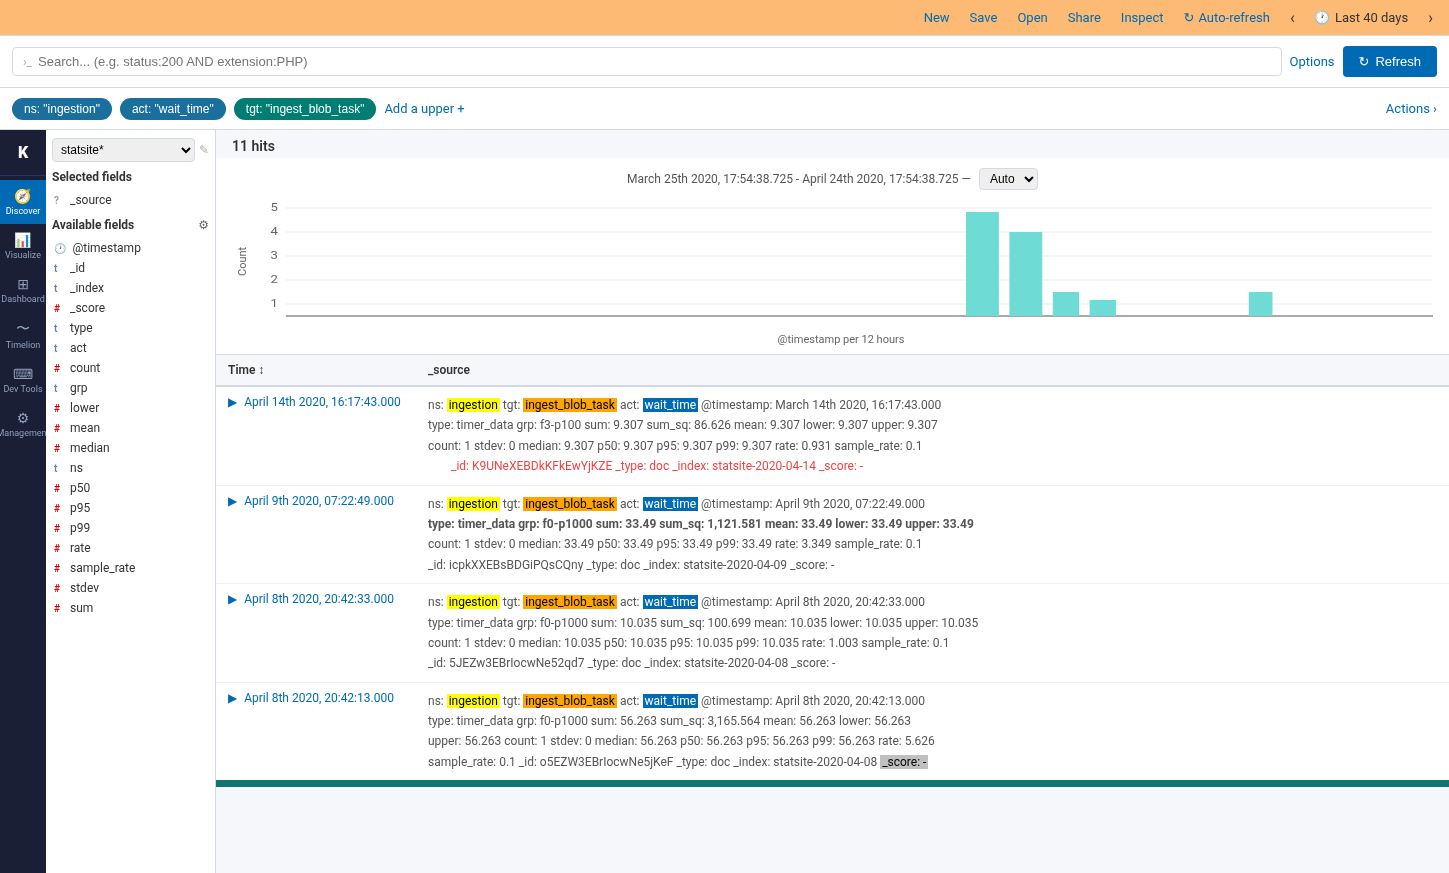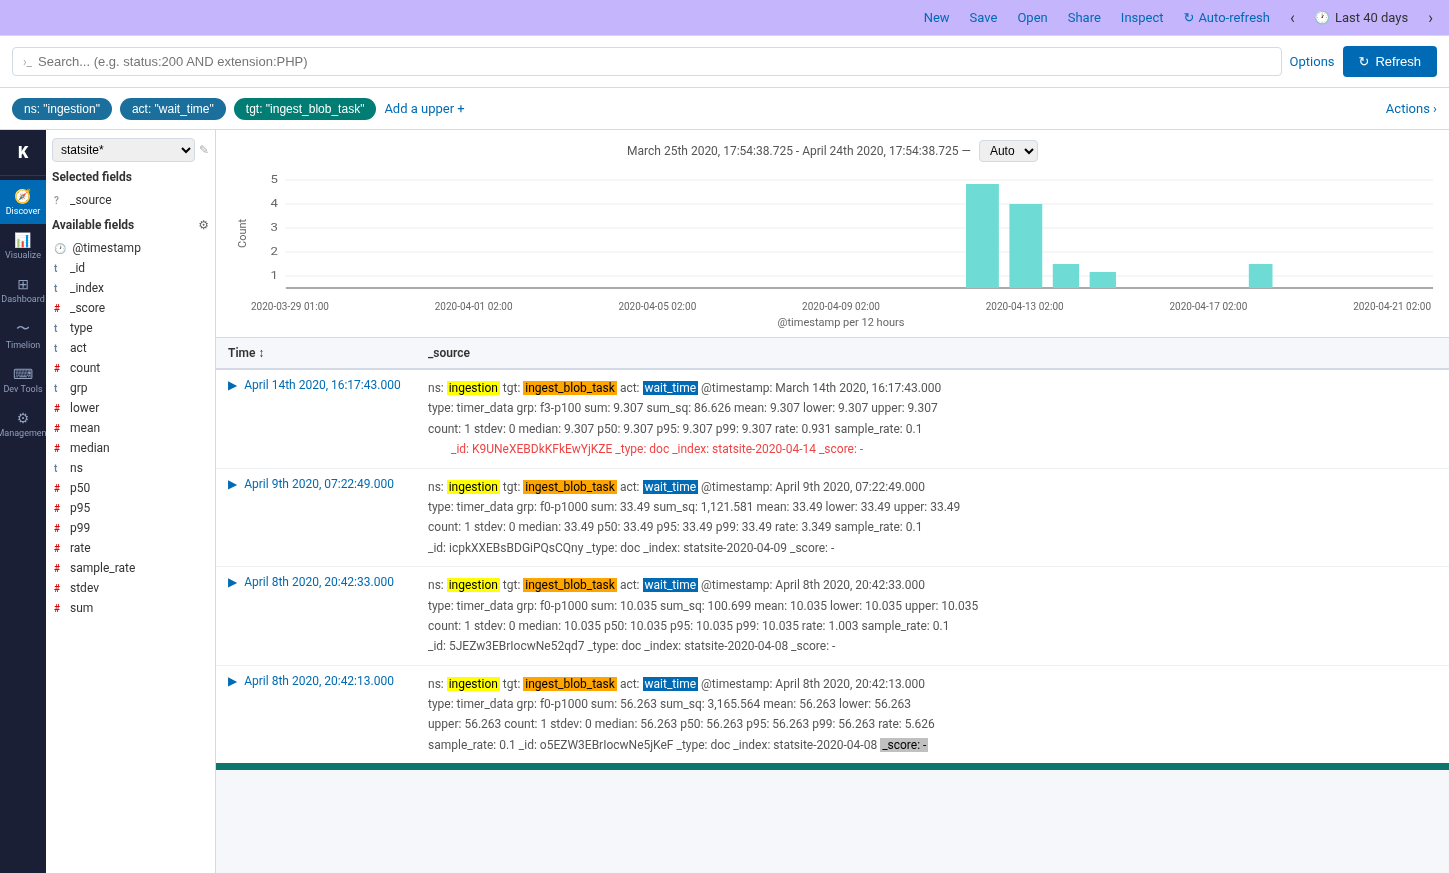--- a/index.html
+++ b/index.html
@@ -8,21 +8,21 @@
     
     ::-webkit-scrollbar { width: 6px; height: 6px; }
     ::-webkit-scrollbar-track { background: #f1f1f1; }
     ::-webkit-scrollbar-thumb { background: #ccc; border-radius: 3px; }
   </style>
 </head>
 <body>
 
 <div style="display:flex; flex-direction:column; height:873px; overflow:hidden;">
 
-  <div style="display:flex; align-items:center; justify-content:flex-end; padding:6px 16px; background:#c4b5fd; border-bottom:1px solid #d3dae6; height:36px; gap:20px; flex-shrink:0;">
+  <div style="display:flex; align-items:center; justify-content:flex-end; padding:6px 16px; background:#fdba74; border-bottom:1px solid #d3dae6; height:36px; gap:20px; flex-shrink:0;">
     <span style="color:#006bb4; font-size:13px; cursor:pointer;">New</span>
     <span style="color:#006bb4; font-size:13px; cursor:pointer;">Save</span>
     <span style="color:#006bb4; font-size:13px; cursor:pointer;">Open</span>
     <span style="color:#006bb4; font-size:13px; cursor:pointer;">Share</span>
     <span style="color:#006bb4; font-size:13px; cursor:pointer;">Inspect</span>
     <span style="display:flex;align-items:center;gap:4px;color:#006bb4;font-size:13px;cursor:pointer;">
       <span style="font-size:13px;">↻</span>
       <span>Auto-refresh</span>
     </span>
     <span style="color:#333;font-size:16px;cursor:pointer;">‹</span>
@@ -184,20 +184,21 @@
         </div>
         <div style="display:flex; align-items:center; gap:6px; padding:3px 2px; font-size:12px; cursor:pointer; color:#333;">
           <span style="font-size:10px; font-weight:600; color:#d60a0a; min-width:10px;">#</span>
           <span>sum</span>
         </div>
       </div>
     </div>
 
     <div style="flex:1; overflow-y:auto; background:#f5f7fa;">
 
+      <div style="font-size:14px; font-weight:600; color:#333; padding:8px 16px 4px;">11 hits</div>
 
       <div style="background:#fff; border-bottom:1px solid #d3dae6; padding:10px 16px 8px;">
         <div style="display:flex; align-items:center; justify-content:center; gap:8px; margin-bottom:6px; font-size:12px; color:#555;">
           <span>March 25th 2020, 17:54:38.725 - April 24th 2020, 17:54:38.725 —</span>
           <select style="font-size:12px; border:1px solid #d3dae6; border-radius:4px; padding:2px 6px; cursor:pointer;">
             <option>Auto</option>
           </select>
         </div>
 
         <div style="display:flex; align-items:flex-start;">
@@ -221,29 +222,20 @@
               <line x1="28" y1="120" x2="900" y2="120" stroke="#555" stroke-width="1"></line>
 
               <rect x="545" y="16" width="25" height="104" fill="#6edcd5"></rect>
               <rect x="578" y="36" width="25" height="84" fill="#6edcd5"></rect>
               <rect x="611" y="96" width="20" height="24" fill="#6edcd5"></rect>
               <rect x="639" y="104" width="20" height="16" fill="#6edcd5"></rect>
 
               <rect x="760" y="96" width="18" height="24" fill="#6edcd5"></rect>
             </svg>
             
-            <div style="display:flex; justify-content:space-between; font-size:10px; color:#666; padding:0 2px; margin-top:0;">
-              <span>2020-03-29 01:00</span>
-              <span>2020-04-01 02:00</span>
-              <span>2020-04-05 02:00</span>
-              <span>2020-04-09 02:00</span>
-              <span>2020-04-13 02:00</span>
-              <span>2020-04-17 02:00</span>
-              <span>2020-04-21 02:00</span>
-            </div>
             <div style="text-align:center; font-size:11px; color:#666; margin-top:4px;">
               <span>@timestamp per 12 hours</span>
             </div>
           </div>
         </div>
       </div>
 
       <table style="width:100%; border-collapse:collapse; background:#fff;">
         <thead>
           <tr>
@@ -276,21 +268,21 @@
           <tr style="border-bottom:1px solid #eef0f4;">
             <td style="padding:8px 12px; vertical-align:top; border-bottom:1px solid #eef0f4;">
               <span style="cursor:pointer; color:#006bb4; margin-right:4px;">▶</span>
               <span style="color:#006bb4; cursor:pointer; font-size:12px; white-space:nowrap;">April 9th 2020, 07:22:49.000</span>
             </td>
             <td style="padding:8px 12px; vertical-align:top; word-break:break-word; font-size:12px; line-height:1.7; border-bottom:1px solid #eef0f4;">
               <span style="color:#555;">ns: </span><span style="background:#ffff00; color:#000; padding:0 2px;">ingestion</span>
               <span style="color:#555;"> tgt: </span><span style="background:#ffa500; color:#000; padding:0 2px;">ingest_blob_task</span>
               <span style="color:#555;"> act: </span><span style="background:#006bb4; color:#fff; padding:0 2px;">wait_time</span>
               <span style="color:#555;"> @timestamp: April 9th 2020, 07:22:49.000</span><br>
-              <span style="color:#555;">type: timer_data  grp: f0-p1000  sum: 33.49  sum_sq: 1,121.581  mean: 33.49  lower: 33.49  upper: 33.49</span><br>
+              <span style="color:#555;font-weight:bold;">type: timer_data  grp: f0-p1000  sum: 33.49  sum_sq: 1,121.581  mean: 33.49  lower: 33.49  upper: 33.49</span><br>
               <span style="color:#555;">count: 1  stdev: 0  median: 33.49  p50: 33.49  p95: 33.49  p99: 33.49  rate: 3.349  sample_rate: 0.1</span><br>
               <span style="color:#555;margin-top:7px;">_id: icpkXXEBsBDGiPQsCQny  _type: doc  _index: statsite-2020-04-09  _score: -</span>
             </td>
           </tr>
 
           <tr style="border-bottom:1px solid #eef0f4;">
             <td style="padding:8px 12px; vertical-align:top; border-bottom:1px solid #eef0f4;">
               <span style="cursor:pointer; color:#006bb4; margin-right:4px;">▶</span>
               <span style="color:#006bb4; cursor:pointer; font-size:12px; white-space:nowrap;">April 8th 2020, 20:42:33.000</span>
             </td>

